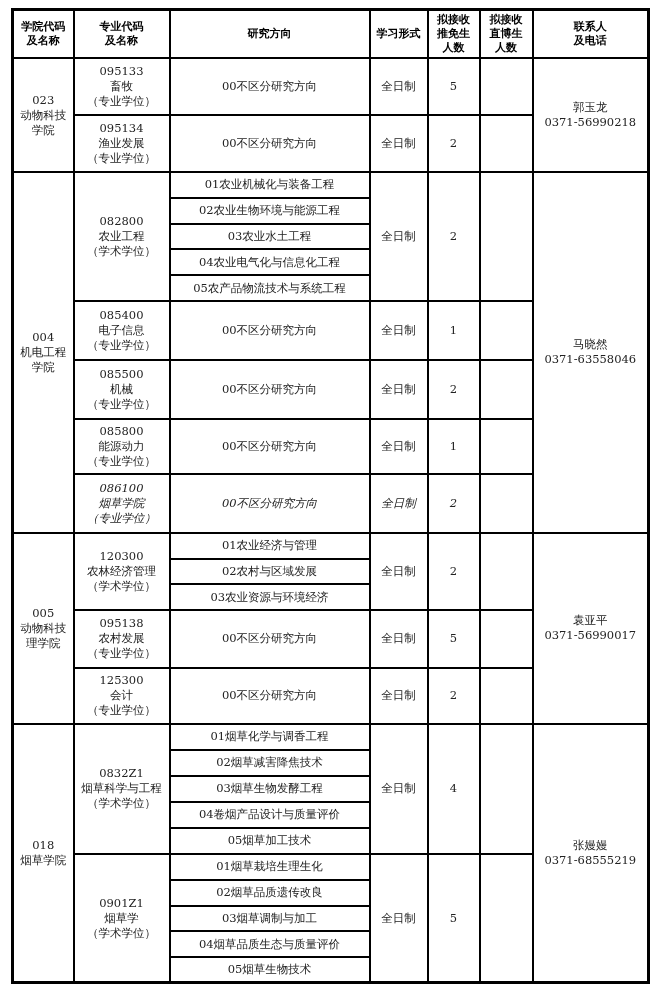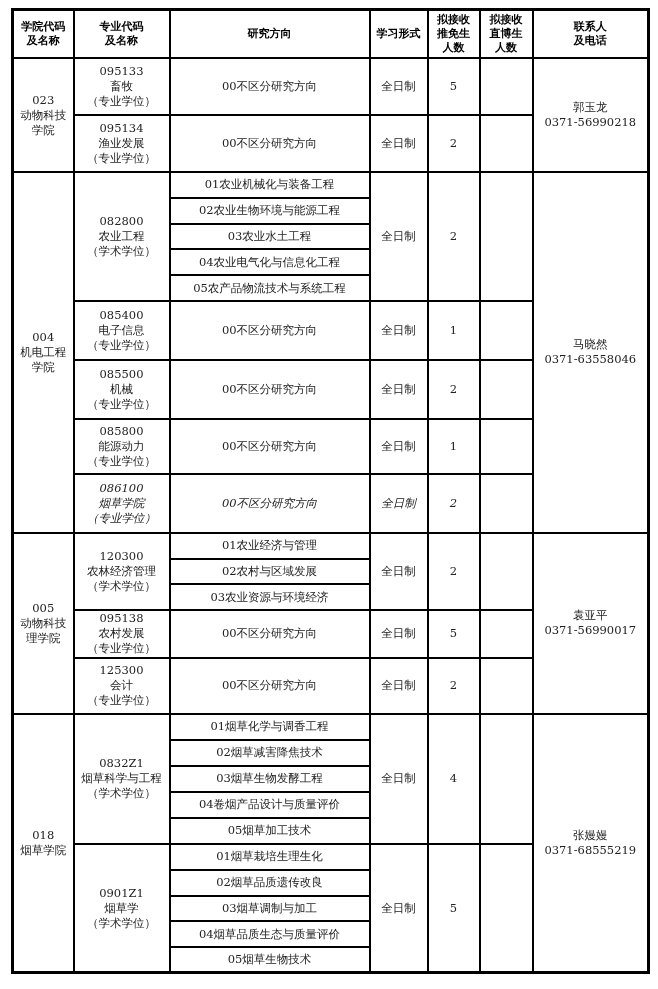--- a/index.html
+++ b/index.html
@@ -188,21 +188,21 @@
                      <span>袁亚平</span>
                      <span>0371-56990017</span>
         </td>
       </tr>
       <tr style="height: 25.6667px;">
         <td class="dir">02农村与区域发展</td>
       </tr>
       <tr style="height: 25.6667px;">
         <td class="dir">03农业资源与环境经济</td>
       </tr>
-      <tr style="height: 48px;">
+      <tr style="height: 58px;">
         <td rowspan="1" class="stack">
                      <span>095138</span>
                      <span>农村发展</span>
                      <span>（专业学位）</span>
         </td>
         <td class="dir">00不区分研究方向</td>
         <td rowspan="1">全日制</td>
         <td rowspan="1">5</td>
         <td rowspan="1"></td>
       </tr>

